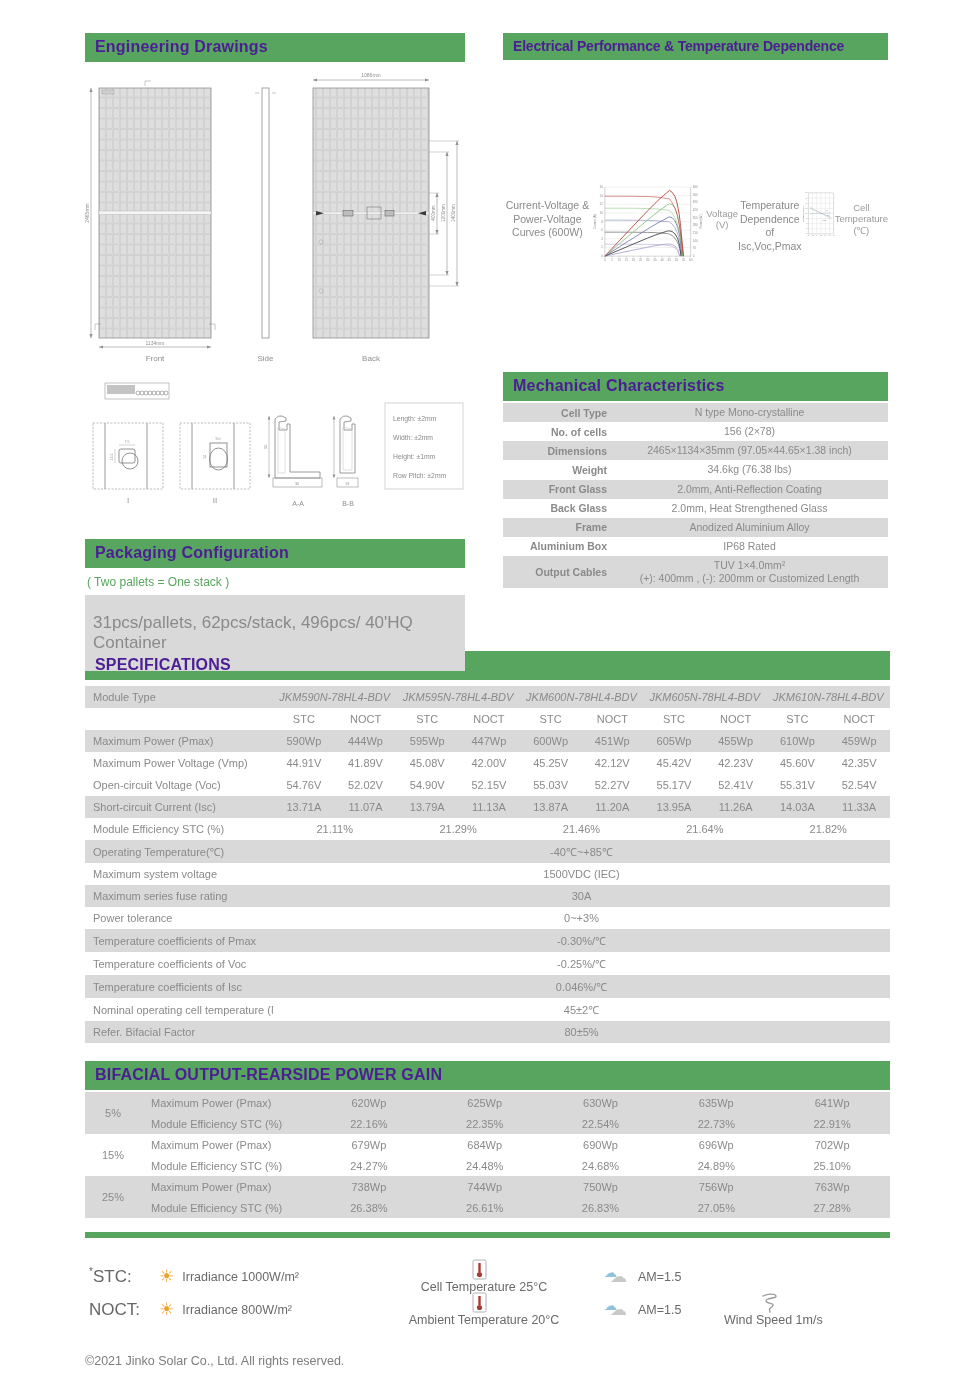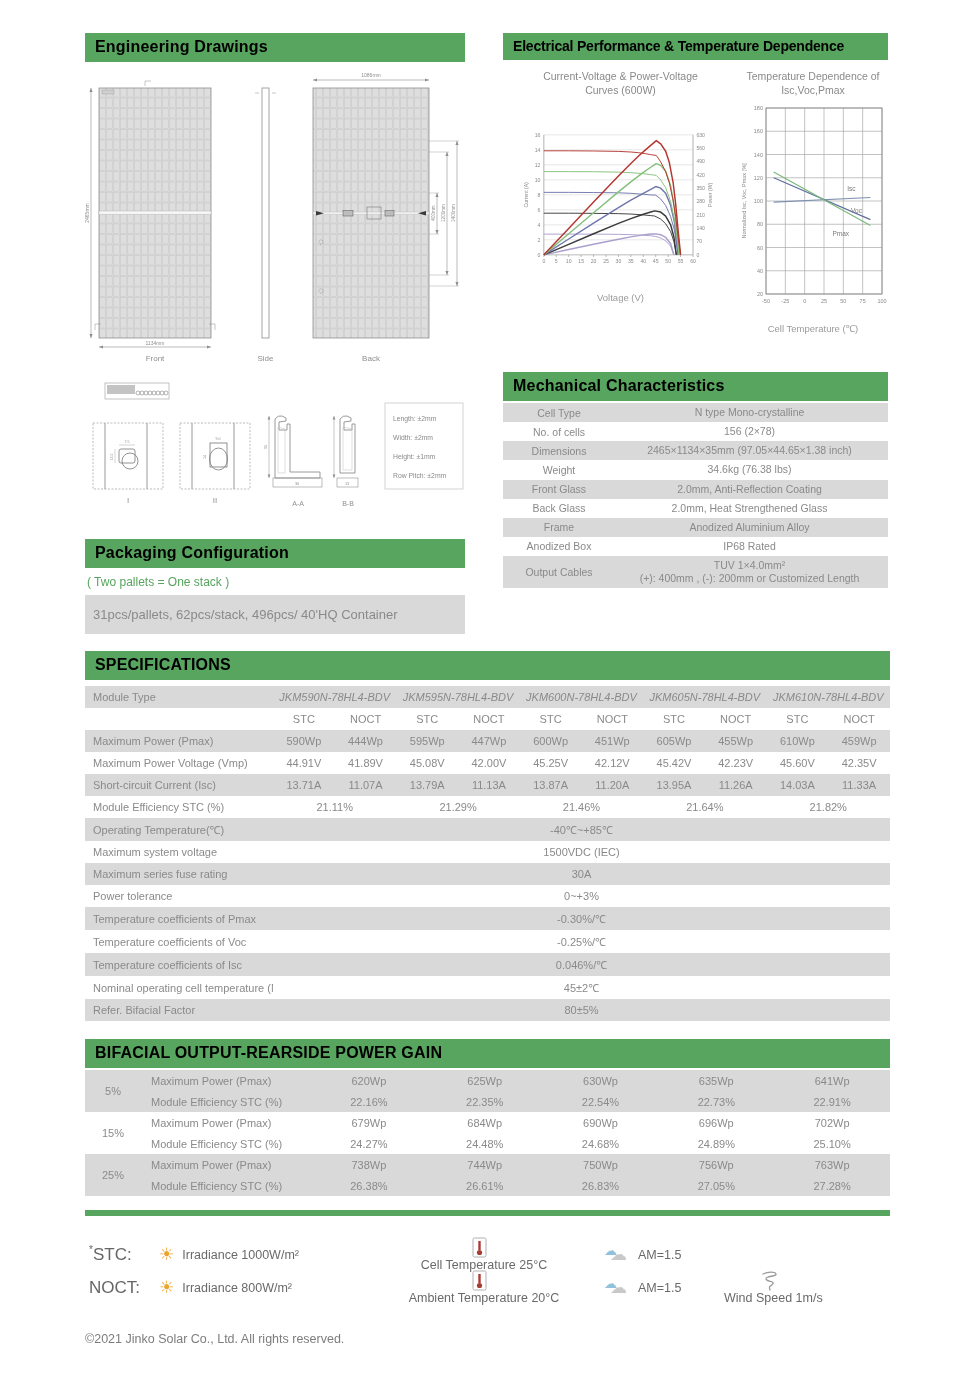--- a/index.html
+++ b/index.html
@@ -1,49 +1,49 @@
 <!DOCTYPE html>
 <html><head>
 <meta charset="utf-8">
 <style>
   * { margin:0; padding:0; box-sizing:border-box; }
   html,body { background:#ffffff; }
   body { font-family:"Liberation Sans", sans-serif; }
   .page { position:relative; width:975px; height:1385px; background:#fff; overflow:hidden; }
   .content { padding:33px 85px 0 85px; }
 
-  .hbar { background:#57a55e; color:#000000; font-weight:bold; padding:5px 10px 6px 10px; font-size:16px; letter-spacing:0.2px; }
+  .hbar { background:#57a55e; color:#4c1d95; font-weight:bold; padding:5px 10px 6px 10px; font-size:16px; letter-spacing:0.2px; }
   .hbar.small { font-size:14px; letter-spacing:-0.2px; }
 
   .top-region { display:flex; gap:38px; height:592px; }
   .col-left { width:380px; }
   .col-right { width:385px; }
 
   svg text { font-family:"Liberation Sans", sans-serif; }
 
   
   .charts-row { display:flex; margin-top:10px; height:290px; }
-  .chart-block { display:flex; flex-direction:column; align-items:center; }
+  .chart-block { display:flex; flex-direction:row; align-items:center; }
   .chart-block.iv { width:235px; }
   .chart-block.temp { width:150px; }
   .chart-title { font-size:10.5px; color:#8a8a8a; text-align:center; line-height:1.3; height:30px; margin-bottom:2px; }
   .chart-caption { font-size:9.5px; color:#9a9a9a; text-align:center; margin-top:8px; }
   .iv-pad { padding-top:26px; }
 
   
   .mech { margin-top:12px; }
   .mech-table { width:100%; border-collapse:collapse; }
   .mech-table td { font-size:10.5px; color:#8a8a8a; padding:3px 4px; vertical-align:middle; }
-  .mech-table td.lab { width:108px; padding-left:8px; text-align:center; }
+  .mech-table td.lab { width:108px; padding-left:8px; text-align:right;font-weight:bold; }
   .mech-table td.val { text-align:center; line-height:1.25; }
   tr.gray { background:#d9d9d9; }
 
   
   .pack-note { color:#57a55e; font-size:12px; margin:7px 0 6px 2px; }
-  .pack-row { background:#d9d9d9; color:#8a8a8a; font-size:13px; padding:12px 8px; }
+  .pack-row { background:#d9d9d9; color:#8a8a8a; font-size:17px; padding:18px 8px; }
 
   
   .spec-section { margin-top:26px; }
   .spec-table { width:100%; border-collapse:collapse; table-layout:fixed; }
   .spec-table td { font-size:11px; color:#8a8a8a; padding:4px 2px; text-align:center; overflow:hidden; white-space:nowrap; }
   .spec-table td.lab { text-align:left; padding-left:8px;margin-left:16px; }
   .spec-table col.c-label { width:188px; }
   .spec-table tr { height:22px; }
   .mtname { font-size:10.5px;font-style:italic; }
 
@@ -391,21 +391,21 @@
                 </tr>
           <tr>
                   <td class="lab">Back Glass</td>
                   <td class="val">2.0mm, Heat Strengthened Glass</td>
                 </tr>
           <tr class="gray">
                   <td class="lab">Frame</td>
                   <td class="val">Anodized Aluminium Alloy</td>
                 </tr>
           <tr>
-                  <td class="lab">Anodized Box</td>
+                  <td class="lab">Aluminium Box</td>
                   <td class="val">IP68 Rated</td>
                 </tr>
           <tr class="gray">
                   <td class="lab">Output Cables</td>
                   <td class="val">
                     <div>TUV  1×4.0mm²</div>
                     <div>(+): 400mm , (-): 200mm or Customized Length</div>
                   </td>
                 </tr>
         </tbody>
@@ -461,20 +461,33 @@
         <td>44.91V</td>
               <td>41.89V</td>
               <td>45.08V</td>
               <td>42.00V</td>
               <td>45.25V</td>
               <td>42.12V</td>
               <td>45.42V</td>
               <td>42.23V</td>
               <td>45.60V</td>
               <td>42.35V</td>
+      </tr>
+      <tr>
+        <td class="lab">Open-circuit Voltage (Voc)</td>
+        <td>54.76V</td>
+              <td>52.02V</td>
+              <td>54.90V</td>
+              <td>52.15V</td>
+              <td>55.03V</td>
+              <td>52.27V</td>
+              <td>55.17V</td>
+              <td>52.41V</td>
+              <td>55.31V</td>
+              <td>52.54V</td>
       </tr>
       <tr class="gray">
         <td class="lab">Short-circuit Current (Isc)</td>
         <td>13.71A</td>
               <td>11.07A</td>
               <td>13.79A</td>
               <td>11.13A</td>
               <td>13.87A</td>
               <td>11.20A</td>
               <td>13.95A</td>

